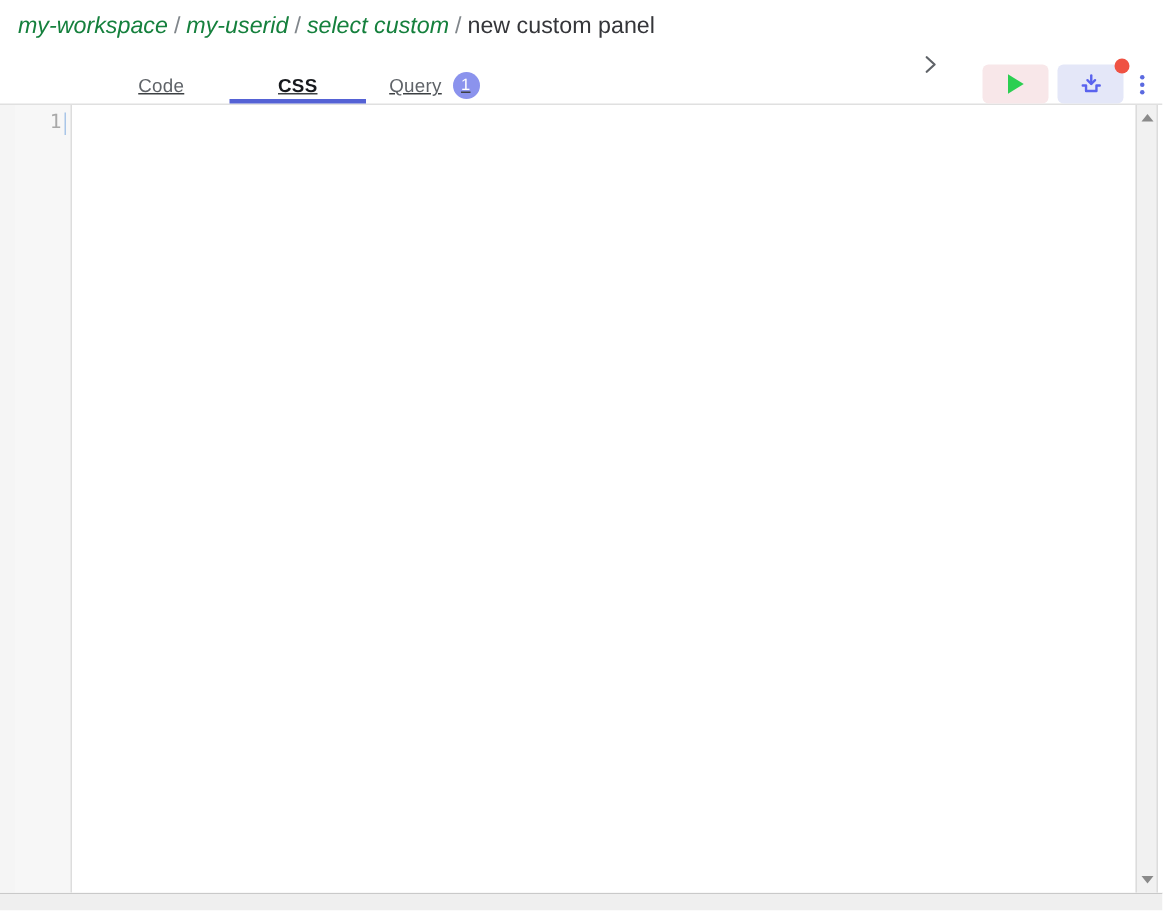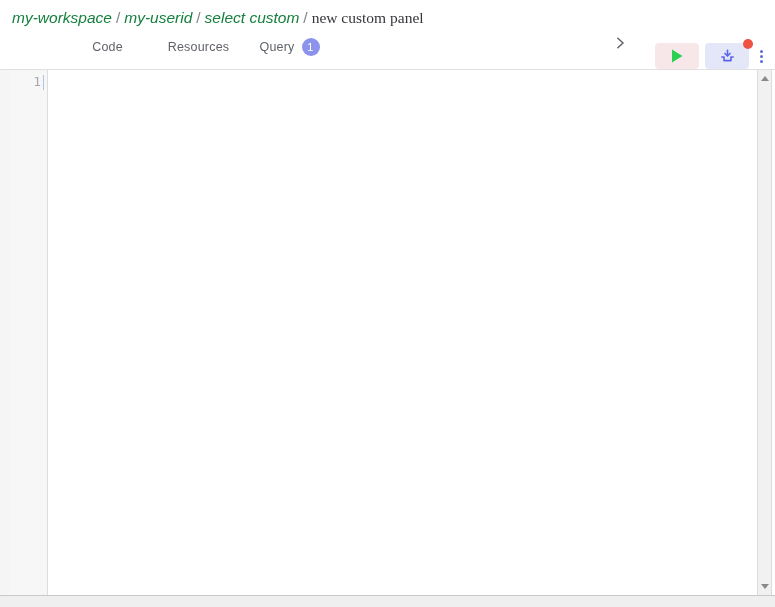--- a/index.html
+++ b/index.html
@@ -14,28 +14,29 @@
   .header { position:relative; background:#fff; }
   .breadcrumb {
     height:36px;
     padding:9px 0 0 12px;
     font-size:15.5px;
     font-weight:500;
     white-space:nowrap;
   }
   .crumb-link { color:#15803d; cursor:pointer;font-style:italic; }
   .crumb-sep { color:#80868b; font-weight:400; padding:0 4px; }
-  .crumb-current { color:#35363a;font-family:Liberation Serif, serif; }
+  .crumb-current { color:#35363a; }
 
   
   .tabbar {
     height:34px;
     border-bottom:1px solid #e0e0e0;
     display:flex;
-    align-items:flex-start;
+    align-items:flex-end;
+    text-decoration:underline;
   }
   .tabs { display:flex; margin-left:62px; }
   .tab {
     width:91px;
     display:flex;
     align-items:center;
     justify-content:center;
     gap:7px;
     font-size:12.5px;
     font-weight:500;
@@ -146,21 +147,21 @@
 
 <div class="header">
 
   <div class="breadcrumb">
     <span class="crumb-link">my-workspace</span><span class="crumb-sep">/</span><span class="crumb-link">my-userid</span><span class="crumb-sep">/</span><span class="crumb-link">select custom</span><span class="crumb-sep">/</span><span class="crumb-current">new custom panel</span>
   </div>
 
   <div class="tabbar">
     <div class="tabs">
       <div class="tab">Code</div>
-      <div class="tab">Resources</div>
+      <div class="tab active">CSS</div>
       <div class="tab">
         <span>Query</span>
         <span class="tab-badge">1</span>
       </div>
     </div>
   </div>
 
   <div class="chevron-btn">
     <svg width="14" height="14" viewBox="0 0 16 16">
       <polyline points="5.5,2.5 11.5,8 5.5,13.5" fill="none" stroke="#5f6368" stroke-width="1.7" stroke-linecap="round" stroke-linejoin="round"></polyline>

